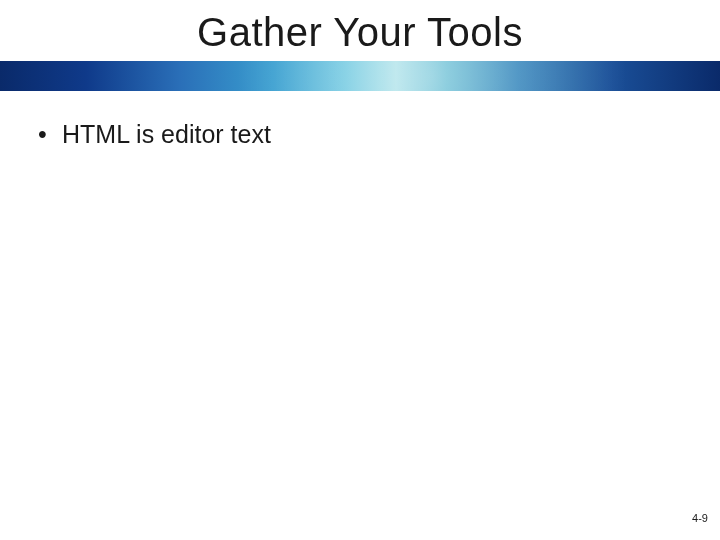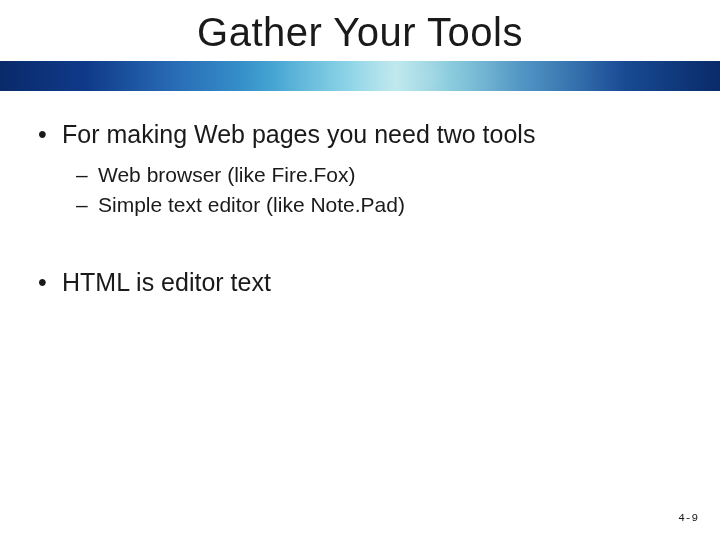--- a/index.html
+++ b/index.html
@@ -68,40 +68,33 @@
     line-height: 1.4;
   }
   ul.sub > li::before {
     content: "–";
     position: absolute;
     left: 4px;
     top: 0;
   }
   .pagenum {
     position: absolute;
-    right: 22px;
+    right: 12px;
     bottom: 16px;
     font-size: 11px;
-    font-family: Liberation Mono, monospace;
+    font-family: Liberation Sans, sans-serif;
   }
 </style>
 </head>
 <body>
 
 <div class="title">Gather Your Tools</div>
 <div class="banner"></div>
 
 <div class="content">
   <ul class="top">
     <li>
-      <span>For making Web pages you need two tools</span>
-      <ul class="sub">
-        <li>Web browser (like Fire.Fox)</li>
-        <li>Simple text editor (like Note.Pad)</li>
-      </ul>
-    </li>
-    <li>
       <span>HTML is editor text</span>
     </li>
   </ul>
 </div>
 
 <div class="pagenum">4-9</div>
 
 </body></html>

